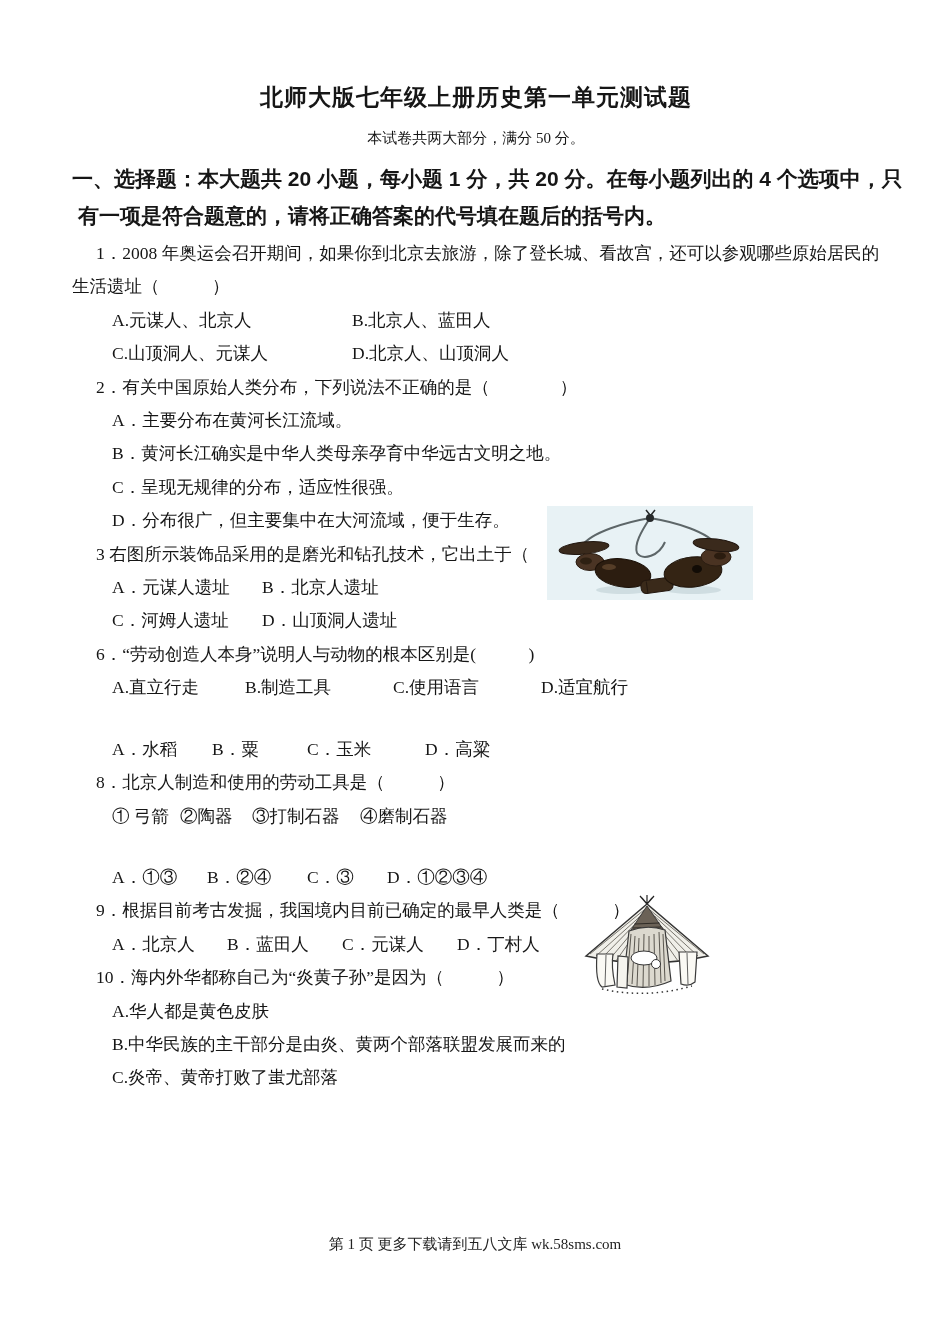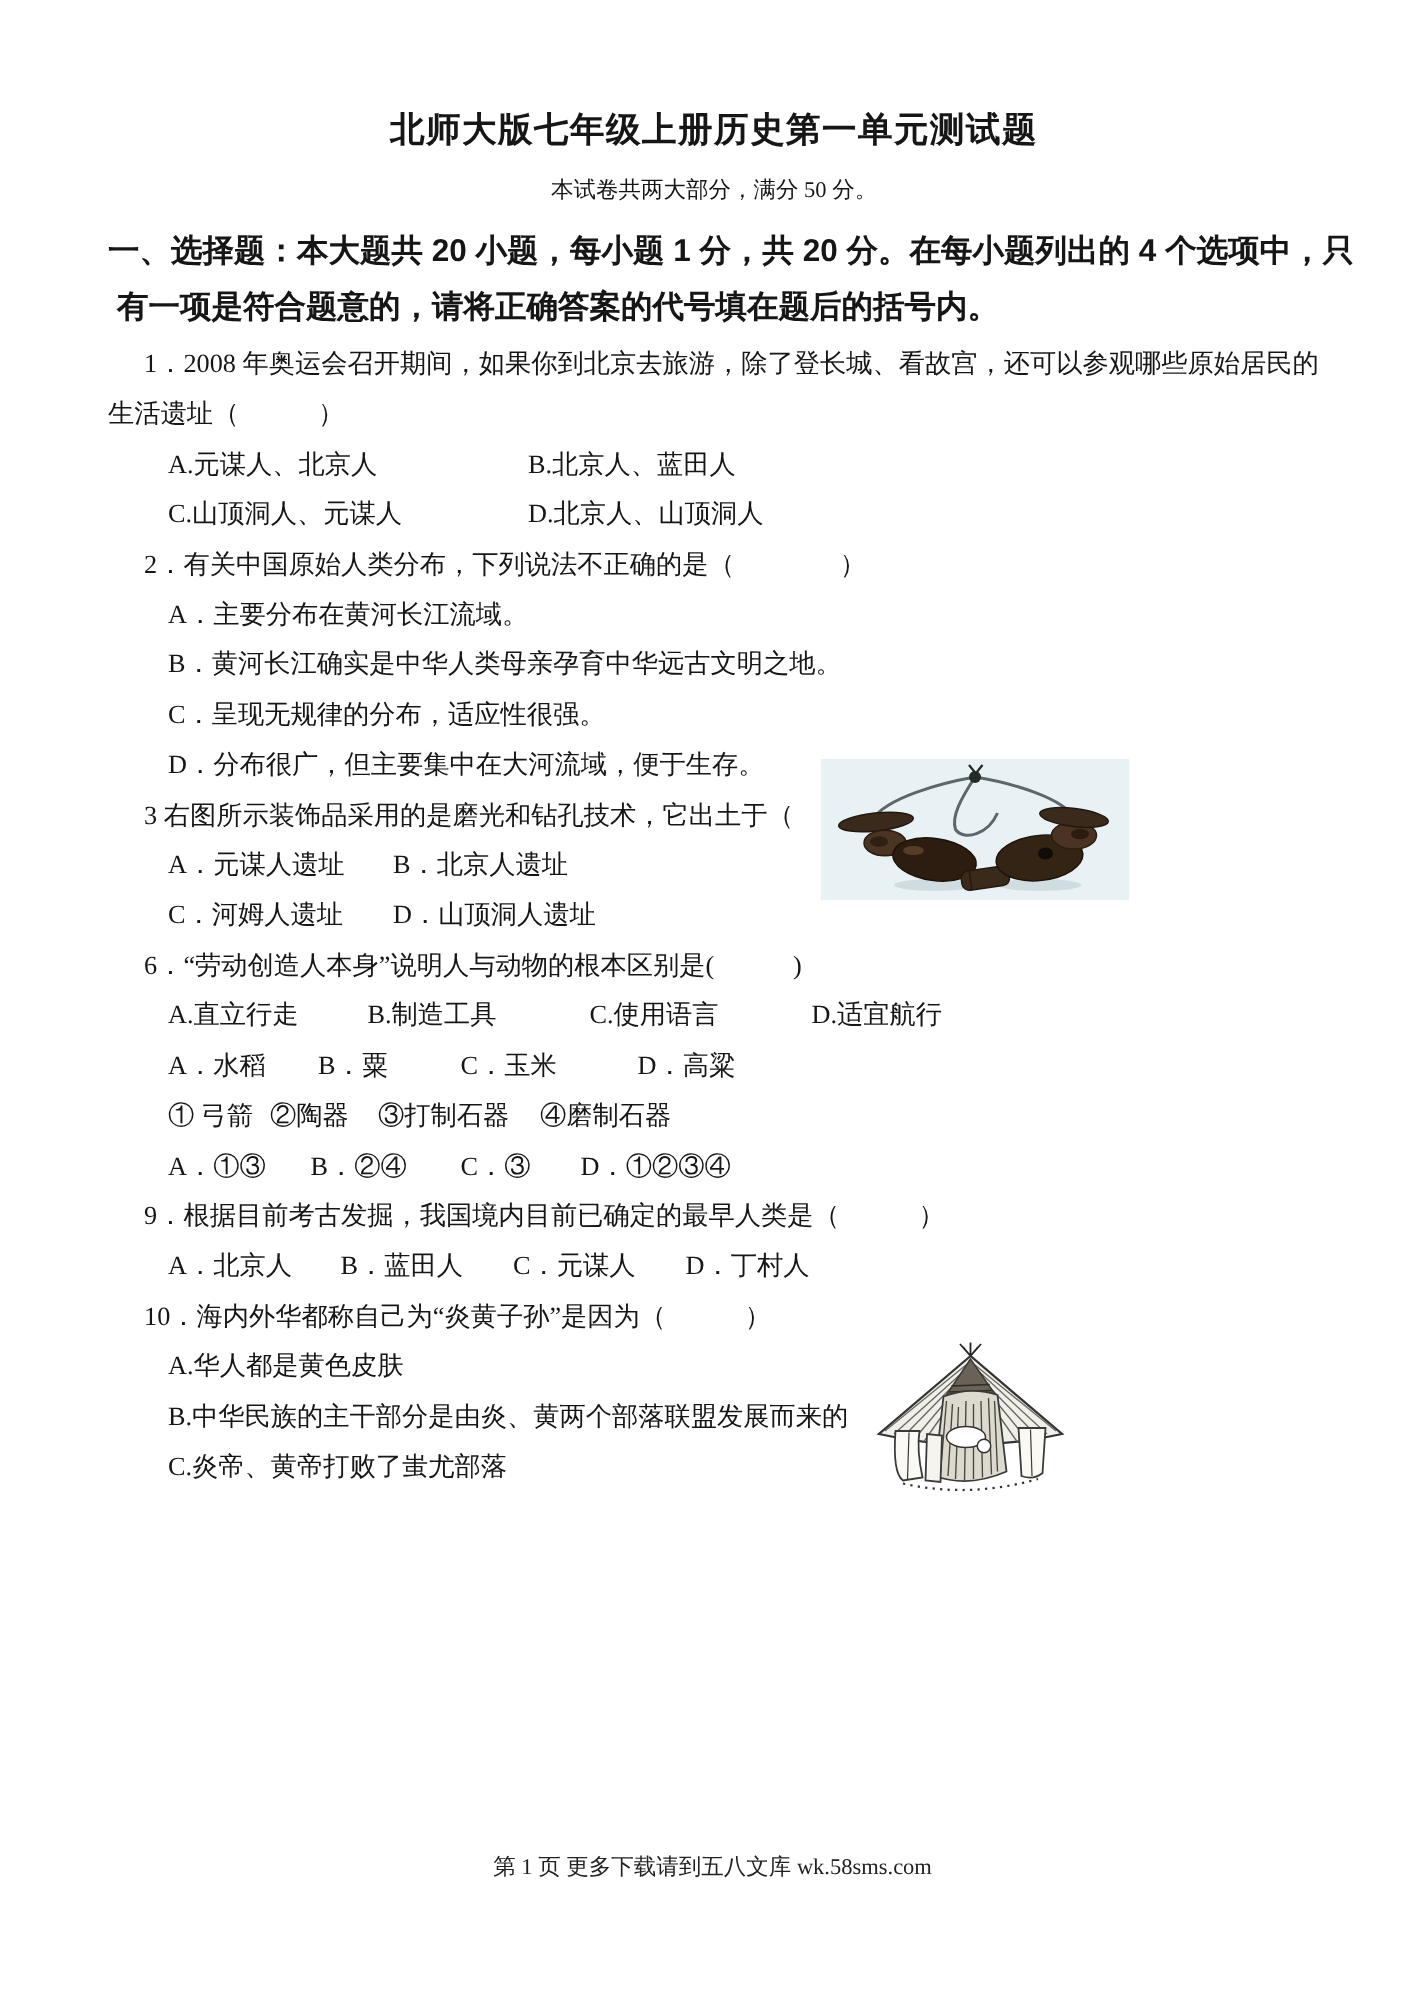--- a/index.html
+++ b/index.html
@@ -6,21 +6,21 @@
   .page{
     position:relative;
     width:950px;height:1344px;
     background:#ffffff;
     color:#161616;
     font-family:"Liberation Serif","DejaVu Serif",serif;
     overflow:hidden;
   }
   .content{padding:0 70px 0 72px;}
   .doc-title{
-    margin:0;padding-top:72px;
+    margin:11px;padding-top:72px;
     text-align:center;
     font-size:23px;font-weight:bold;line-height:30px;
     letter-spacing:1px;
   }
   .doc-subtitle{
     text-align:center;
     font-size:15px;line-height:22px;
     margin-top:14px;
   }
   .intro{
@@ -42,21 +42,21 @@
   .opt{display:inline-block;}
   .w150{width:150px;}
   .w175{width:175px;}
   .w165{width:165px;}
   .w210{width:210px;}
   .w225{width:225px;}
   .w240{width:240px;}
   .w133{width:133px;}
   .w148{width:148px;}
   .w100{width:100px;}
-  .w95{width:95px;}
+  .w95{width:95px;margin-top:28px;}
   .w118{width:118px;}
   .w68{width:68px;}
   .w72{width:72px;}
   .w108{width:108px;}
   .w115{width:115px;}
   .w80{width:80px;}
   .figure{position:absolute;}
   .fig-necklace{left:547px;top:506px;width:206px;height:94px;}
   .fig-hut{left:582px;top:894px;width:131px;height:106px;}
   .figure svg{display:block;width:100%;height:100%;}
@@ -120,20 +120,21 @@
         </div>
       </div>
 
       <div class="q">
         <div class="opts">
           <span class="opt w100">A．水稻</span><span class="opt w95">B．粟</span><span class="opt w118">C．玉米</span><span class="opt">D．高粱</span>
         </div>
       </div>
 
       <div class="q">
+        <div class="qline first">8．北京人制造和使用的劳动工具是（　　　）</div>
         <div class="opts">
           <span class="opt w68">① 弓箭</span><span class="opt w72">②陶器</span><span class="opt w108">③打制石器</span><span class="opt">④磨制石器</span>
         </div>
         <div class="opts">
           <span class="opt w95">A．①③</span><span class="opt w100">B．②④</span><span class="opt w80">C．③</span><span class="opt">D．①②③④</span>
         </div>
       </div>
 
       <div class="q">
         <div class="qline first">9．根据目前考古发掘，我国境内目前已确定的最早人类是（　　　）</div>

